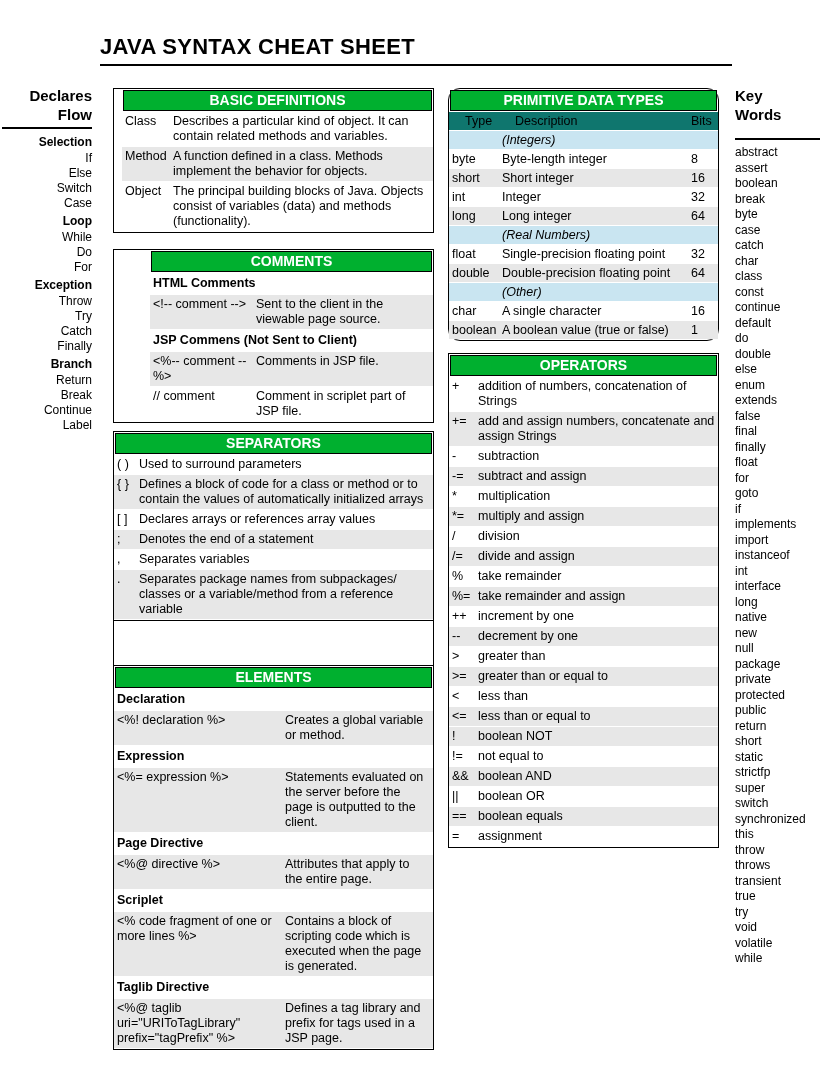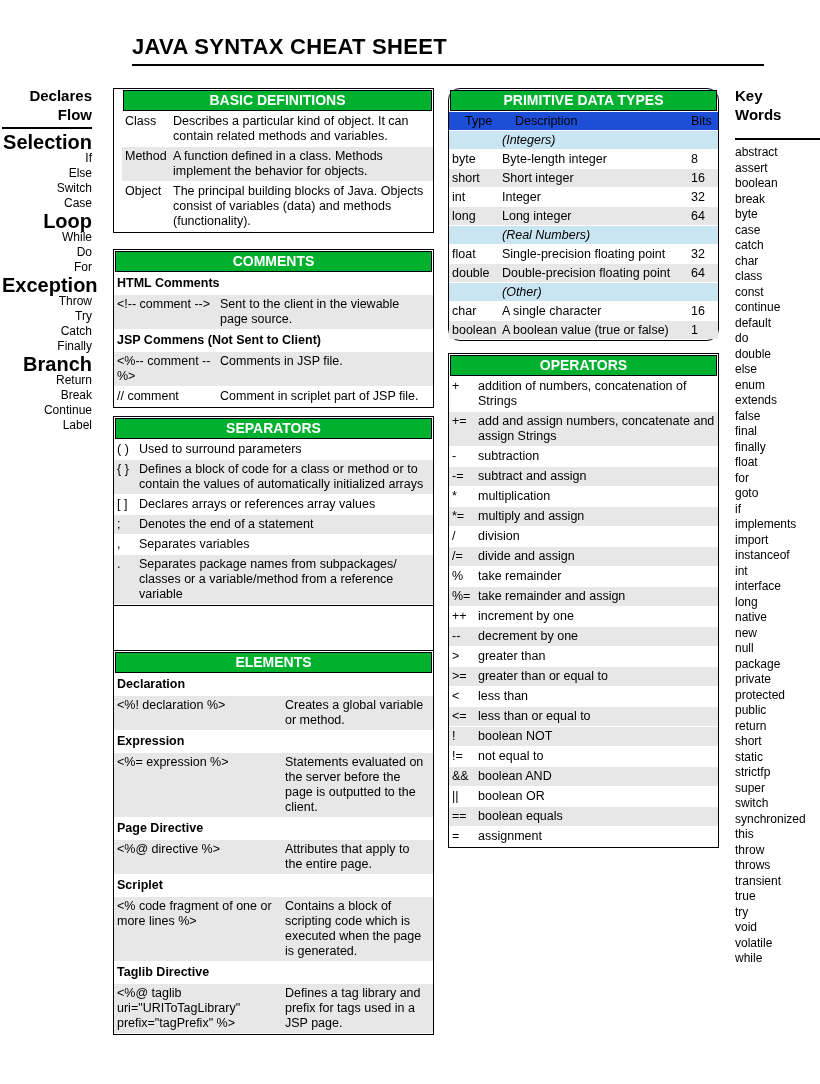--- a/index.html
+++ b/index.html
@@ -1,57 +1,57 @@
 <!DOCTYPE html>
 <html><head>
 <meta charset="utf-8">
 <style>
   html,body{margin:0;padding:0;}
   .page{position:relative;width:820px;height:1084px;background:#ffffff;
         font-family:"Liberation Sans","DejaVu Sans",sans-serif;color:#000;overflow:hidden;}
 
   
-  .title-wrap{position:absolute;left:100px;top:34px;width:632px;border-bottom:2px solid #000;padding-bottom:4px;margin-left:32px;}
+  .title-wrap{position:absolute;left:100px;top:34px;width:632px;border-bottom:2px solid #000;padding-bottom:4px;}
   .title{font-size:22px;font-weight:bold;letter-spacing:.3px;}
 
   
   .sidebar{position:absolute;left:2px;top:86px;width:90px;text-align:right;}
   .cf-head{font-size:15px;font-weight:bold;line-height:19px;}
   .cf-headwrap{border-bottom:2px solid #000;padding-bottom:3px;margin-bottom:4px;}
-  .cf-label{font-size:20px;font-weight:bold;line-height:18px;margin-top:1px;}
+  .cf-label{font-size:12px;font-weight:bold;line-height:18px;margin-top:1px;}
   .cf-item{font-size:12px;line-height:15px;}
 
   
   .mid{position:absolute;left:113px;top:88px;width:321px;}
   .rightcol{position:absolute;left:448px;top:88px;width:271px;}
 
   
   .sec{border:1px solid #000;background:#fff;}
   .sec-header{margin:1px;border:1px solid #000;color:#fff;font-weight:bold;font-size:14px;
               text-align:center;padding:1px 0 2px;}
-  .mb16{margin-bottom:16px;padding-left:8px;} .mb8{margin-bottom:8px;} .mb10{margin-bottom:10px;} .mb12{margin-bottom:12px;border-radius:12px;}
+  .mb16{margin-bottom:16px;padding-left:8px;} .mb8{margin-bottom:8px;padding-left:36px;} .mb10{margin-bottom:10px;} .mb12{margin-bottom:12px;border-radius:12px;}
   .sec-cut{border-bottom:none;height:233px;overflow:hidden;}
 
   .t-row{display:flex;margin:1px 0;padding:2px 3px;font-size:12.5px;line-height:15px;}
   .sub{font-weight:bold;font-size:12.5px;line-height:15px;padding:3px 3px;}
   .shaded{background:#E7E7E7;}
   .desc{flex:1;}
   .bd-term{width:48px;flex:none;}
   .cm-code{width:103px;flex:none;}
   .el-code{width:168px;flex:none;}
   .sp-sym{width:22px;flex:none;}
   .op-sym{width:26px;flex:none;}
   .end-line{border-top:1px solid #000;}
 
   
   .pdt-row{display:flex;font-size:12.5px;line-height:14px;padding:2px 3px;margin:1px 0;}
   .pdt-type{width:50px;flex:none;}
   .pdt-desc{flex:1;}
   .pdt-bits{width:24px;flex:none;}
-  .pdt-head{background:#1d4ed8;padding-left:16px;}
+  .pdt-head{background:#0f766e;padding-left:16px;}
   .pdt-group{background:#C9E5F1;}
   .pdt-group .pdt-desc{font-style:italic;}
 
   
   .keywords{position:absolute;left:735px;top:86px;width:85px;}
   .kw-head{font-size:15px;font-weight:bold;line-height:19px;}
   .kw-headwrap{border-bottom:2px solid #000;padding-bottom:14px;margin-bottom:5px;}
   .kw-item{font-size:12px;line-height:15.5px;}
 </style>
 </head>

